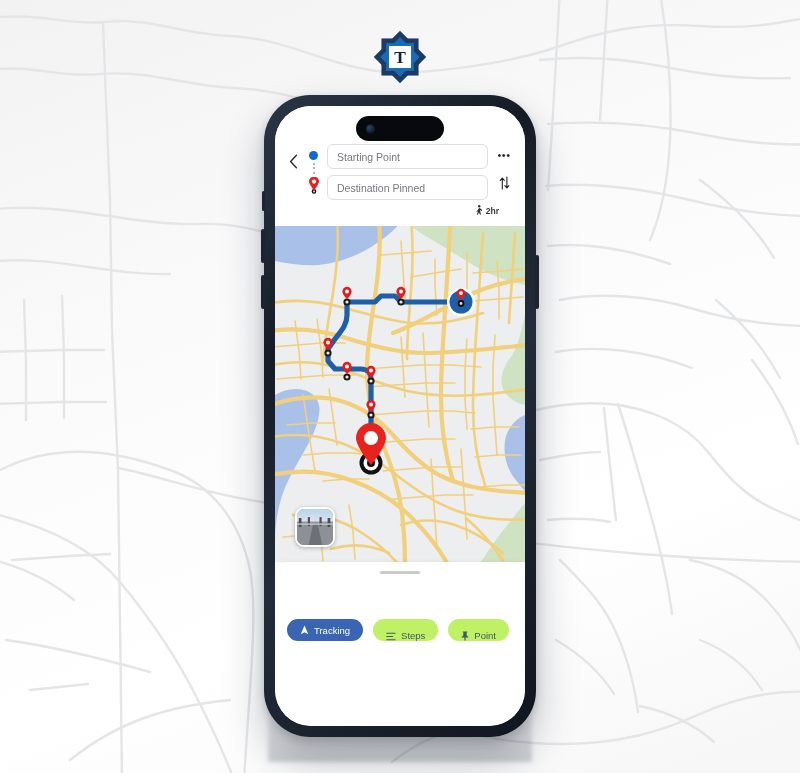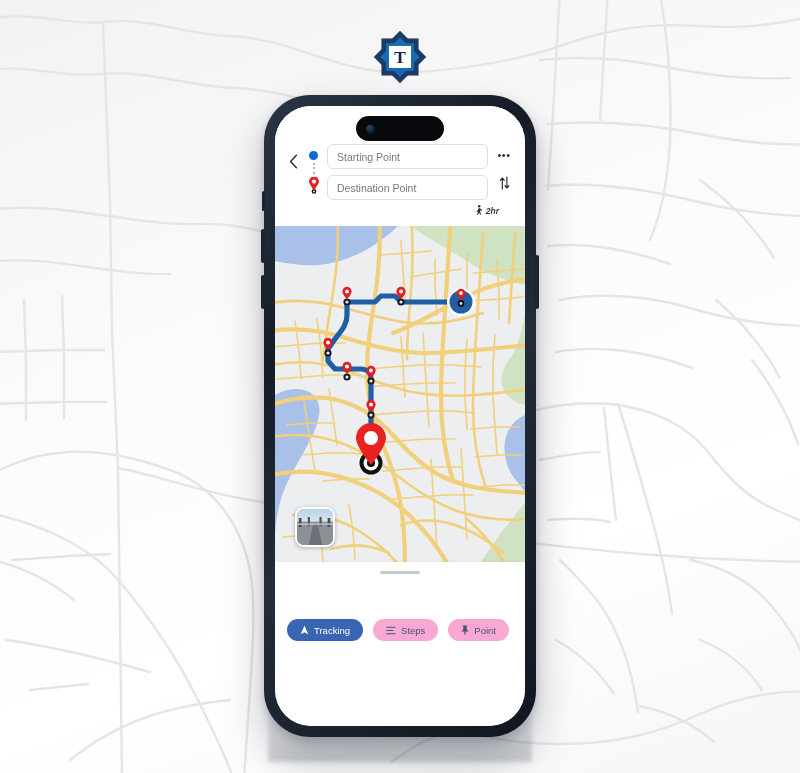--- a/index.html
+++ b/index.html
@@ -170,21 +170,20 @@
 
   #eta-row {
     display: flex;
     align-items: center;
     justify-content: flex-end;
     gap: 3px;
     padding: 5px 14px 6px 0;
     font-size: 8.5px;
     color: #3c3c3c;
     font-weight: bold;
-    font-style: italic;
   }
 
   
   #map {
     position: absolute;
     left: 0; right: 0;
     top: 113px;
     height: 343px;
     overflow: hidden;
     background: #eceef0;
@@ -234,21 +233,21 @@
     align-items: center;
     gap: 5px;
     height: 22px;
     padding: 0 13px;
     border-radius: 12px;
     font-size: 9.5px;
     box-sizing: border-box;
     white-space: nowrap;
   }
   .chip.active { background: #3965b3; color: #fff; }
-  .chip.idle   { background: #f9a8d4; color: #44556f; }
+  .chip.idle   { background: #bef264; color: #44556f; align-items: flex-end; }
   .chip svg { flex: 0 0 auto; display: block; }
 </style>
 </head>
 <body>
 
 <div id="page-bg">
   <svg viewBox="0 0 800 773" xmlns="http://www.w3.org/2000/svg" aria-hidden="true">
     <g fill="none" stroke="#e4e5e7" stroke-width="2.4" stroke-linecap="round" stroke-linejoin="round">
       <path d="M-10 18 C40 12 70 26 105 22 C150 17 180 34 230 36 C300 39 340 78 420 72 C470 68 520 60 560 46 C600 32 640 22 700 26 C760 30 790 20 815 16"></path>
       <path d="M-10 70 C30 64 60 78 100 74 C150 70 185 86 235 88 C305 91 345 122 425 118"></path>
@@ -524,21 +523,21 @@
           <svg class="pin-end" viewBox="0 0 12 17" fill="none">
             <circle cx="6" cy="14.4" r="2.3" fill="#141414"></circle>
             <circle cx="6" cy="14.4" r="1" fill="#ddd"></circle>
             <path d="M6 13.6 C6 13.6 0.9 6.6 0.9 4.6 A5.1 5.1 0 1 1 11.1 4.6 C11.1 6.6 6 13.6 6 13.6 Z" fill="#e8231f"></path>
             <circle cx="6" cy="4.6" r="2.1" fill="#fff"></circle>
           </svg>
         </div>
 
         <div class="fields-col">
           <div class="field">Starting Point</div>
-          <div class="field">Destination Point</div>
+          <div class="field">Destination Pinned</div>
         </div>
 
         <div class="actions-col">
           <div class="more-btn">•••</div>
           <svg class="swap-btn" width="11" height="14" viewBox="0 0 11 14" fill="none">
             <path d="M3.3 13 L3.3 2 M3.3 2 L1.3 4.3 M3.3 2 L5.3 4.3" stroke="#1d1d1d" stroke-width="1.1" stroke-linecap="round" stroke-linejoin="round"></path>
             <path d="M7.9 1 L7.9 12 M7.9 12 L5.9 9.7 M7.9 12 L9.9 9.7" stroke="#1d1d1d" stroke-width="1.1" stroke-linecap="round" stroke-linejoin="round"></path>
           </svg>
         </div>
       </div>

